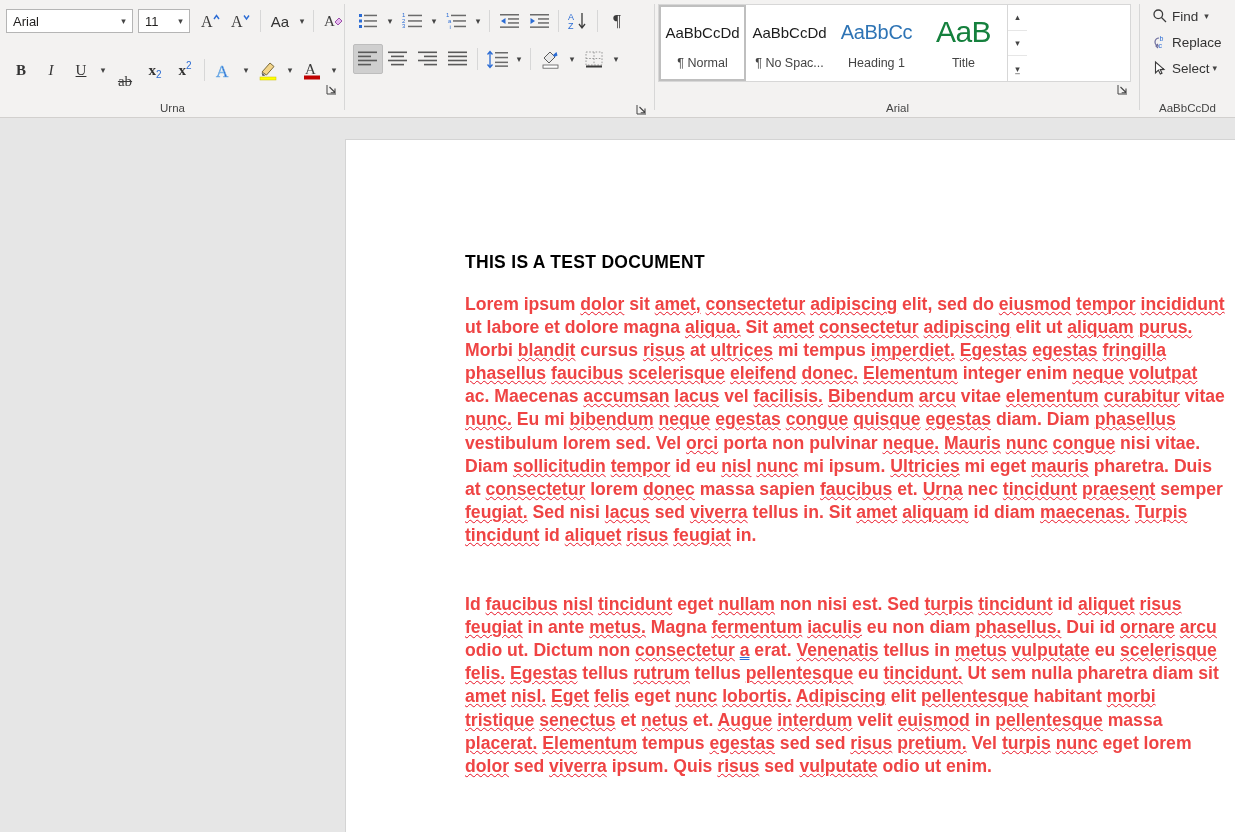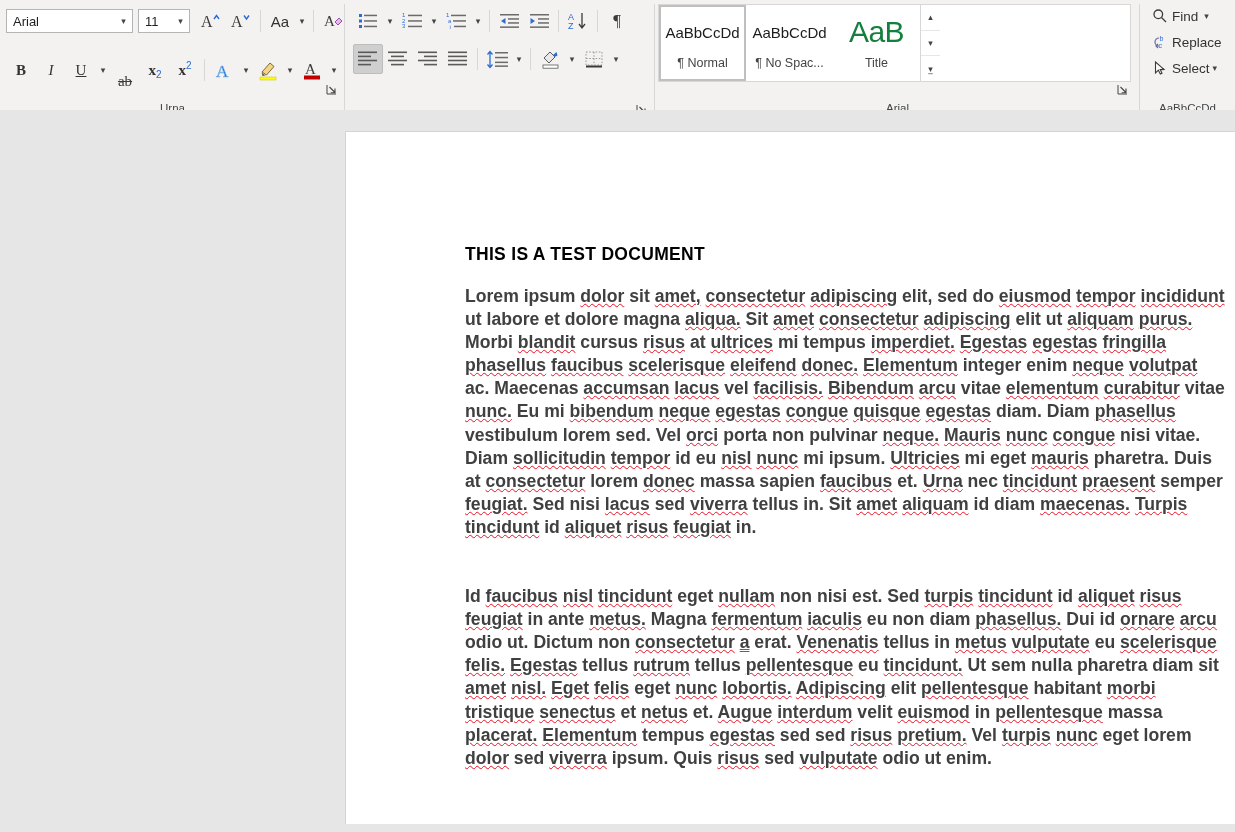--- a/index.html
+++ b/index.html
@@ -169,21 +169,21 @@
     font-size: 13.5px;
     white-space: nowrap;
   }
   .edit-ico {
     width: 24px; display: flex; align-items: center; justify-content: center;
   }
 
   
   #canvas {
     position: absolute;
-    left: 0; top: 110px;
+    left: 0; top: 118px;
     width: 1235px; height: 714px;
     background: #e6e6e6;
     overflow: hidden;
   }
   #page {
     position: absolute;
     left: 345px; top: 21px;
     width: 900px;
     height: 1160px;
     background: #ffffff;
@@ -201,21 +201,21 @@
     font-size: 17.5px;
     letter-spacing: 0.3px;
     color: #000;
     margin-bottom: 20px;
   }
   .doc-para {
     font-family: "Liberation Sans", sans-serif;
     font-weight: bold;
     font-size: 17.6px;
     line-height: 23.1px;
-    color: #404040;
+    color: #ef4444;
     margin-bottom: 46px;
     text-align: left;
   }
   
   .sp {
     text-decoration: underline;
     text-decoration-style: wavy;
     text-decoration-color: #e81123;
     text-decoration-thickness: 1px;
     text-underline-offset: 1px;
@@ -506,20 +506,26 @@
           <div class="style-name">¶ Normal</div>
         </div>
 
         <div class="style-item">
           <div class="style-preview">
             <span class="sp-nospace">AaBbCcDd</span>
           </div>
           <div class="style-name">¶ No Spac...</div>
         </div>
 
+        <div class="style-item">
+          <div class="style-preview">
+            <span class="sp-h1">AaBbCc</span>
+          </div>
+          <div class="style-name">Heading 1</div>
+        </div>
 
 
         <div class="style-item">
           <div class="style-preview">
             <span class="sp-title">AaB</span>
           </div>
           <div class="style-name">Title</div>
         </div>
 
         <div id="gallery-scroll">

